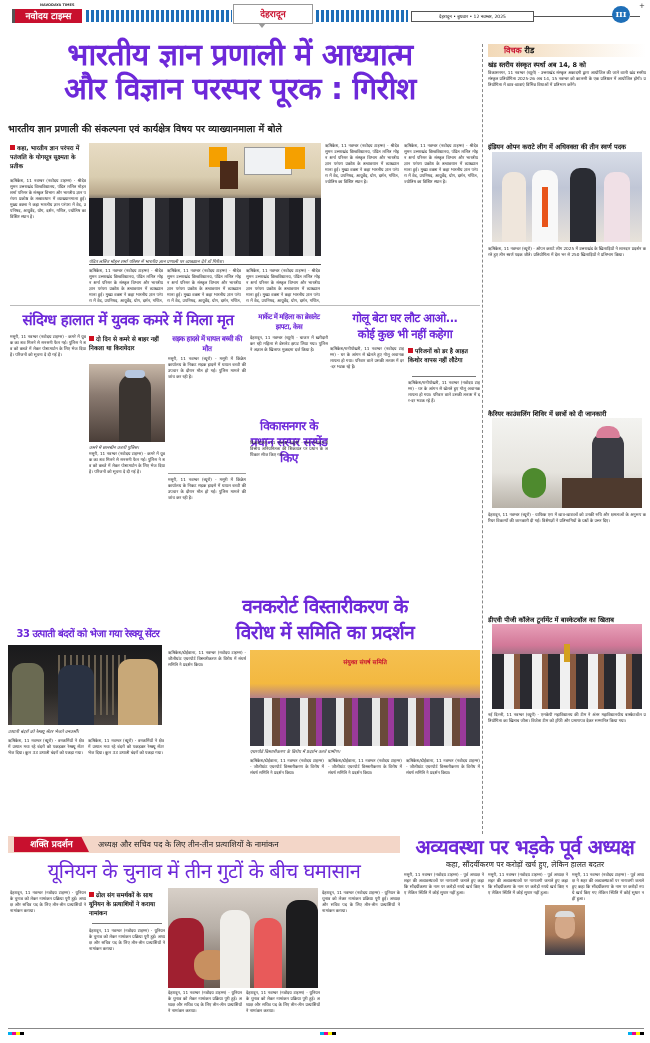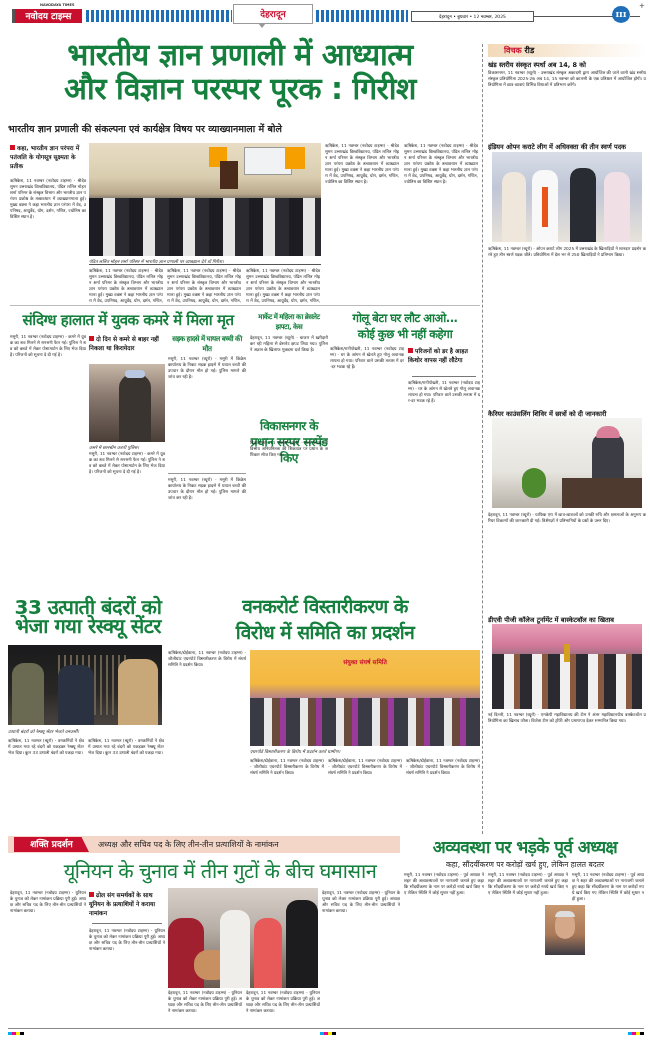--- a/index.html
+++ b/index.html
@@ -1,19 +1,19 @@
 <!DOCTYPE html>
 <html><head>
 <meta charset="utf-8">
 <style>
 *{box-sizing:border-box;margin:0;padding:0}
 body{width:650px;height:1043px;background:#fff;font-family:"DejaVu Sans",sans-serif;color:#111;position:relative;overflow:hidden}
 .abs{position:absolute}
 .txt{font-size:4.2px;line-height:6px;color:#222;text-align:justify;overflow:hidden;word-break:break-all}
-.hl{font-weight:bold;color:#15803d;text-align:center;letter-spacing:-0.5px}
+.hl{font-weight:bold;color:#6d28d9;text-align:center;letter-spacing:-0.5px}
 .photo{overflow:hidden}
 .cap{font-size:4.5px;color:#333;font-style:italic}
 .bullet::before{content:"";display:inline-block;width:5px;height:5px;background:#d01020;margin-right:2px}
 .rule{background:#555;height:1px}
 .vrule{background:#777;width:1px}
 .stripes{background:repeating-linear-gradient(90deg,#1f6fb8 0 3px,#fff 3px 5px)}
 </style>
 </head>
 <body>
 
@@ -112,21 +112,21 @@
 <div class="abs hl" style="left:250px;top:418px;width:78px;font-size:12px;line-height:16px">विकासनगर के प्रधान सस्पर सस्पेंड किए</div>
 <div class="abs txt" style="left:250px;top:440px;width:78px;height:133px">विकासनगर, 11 नवम्बर (ब्यूरो) - ग्राम पंचायत में वित्तीय अनियमितता की शिकायत पर प्रधान के अधिकार सीज किए गए।</div>
 
 <div class="abs hl" style="left:330px;top:310px;width:150px;font-size:11.5px;line-height:16px;white-space:nowrap">गोलू बेटा घर लौट आओ...</div>
 <div class="abs hl" style="left:330px;top:326px;width:150px;font-size:11.5px;line-height:16px;white-space:nowrap">कोई कुछ भी नहीं कहेगा</div>
 <div class="abs txt" style="left:330px;top:346px;width:74px;height:227px">ऋषिकेश/रानीपोखरी, 11 नवम्बर (नवोदय टाइम्स) - घर के आंगन से खेलते हुए गोलू अचानक लापता हो गया। परिवार वाले उसकी तलाश में दर-दर भटक रहे हैं।</div>
 <div class="abs bullet" style="left:408px;top:346px;width:72px;font-size:6px;font-weight:bold;line-height:9px">परिजनों को डर है आहत किशोर वापस नहीं लौटेगा</div>
 <div class="abs rule" style="left:412px;top:376px;width:64px;background:#777"></div>
 <div class="abs txt" style="left:408px;top:380px;width:72px;height:193px">ऋषिकेश/रानीपोखरी, 11 नवम्बर (नवोदय टाइम्स) - घर के आंगन से खेलते हुए गोलू अचानक लापता हो गया। परिवार वाले उसकी तलाश में दर-दर भटक रहे हैं।</div>
 
-<div class="abs hl" style="left:8px;top:598px;width:160px;font-size:20px;line-height:19px">33 उत्पाती बंदरों को भेजा गया रेस्क्यू सेंटर</div>
+<div class="abs hl" style="left:8px;top:624px;width:160px;font-size:10px;line-height:19px">33 उत्पाती बंदरों को भेजा गया रेस्क्यू सेंटर</div>
 <div class="abs photo" style="left:8px;top:645px;width:154px;height:80px;background:linear-gradient(180deg,#1a1a1c 0%,#2a2826 60%,#4a4440 100%)">
   <div class="abs" style="left:50px;top:10px;width:70px;height:60px;background:repeating-linear-gradient(90deg,#6a6050 0 2px,transparent 2px 6px)"></div>
   <div class="abs" style="left:4px;top:18px;width:32px;height:62px;background:#6a6a52;border-radius:12px 12px 0 0"></div>
   <div class="abs" style="left:50px;top:20px;width:36px;height:60px;background:#2a3242;border-radius:12px 12px 0 0"></div>
   <div class="abs" style="left:110px;top:14px;width:40px;height:66px;background:#c8a878;border-radius:12px 12px 0 0"></div>
 </div>
 <div class="abs cap" style="left:8px;top:728px;width:154px;white-space:nowrap;overflow:hidden">उत्पाती बंदरों को रेस्क्यू सेंटर भेजते वनकर्मी।</div>
 <div class="abs txt" style="left:8px;top:738px;width:76px;height:80px">ऋषिकेश, 11 नवम्बर (ब्यूरो) - वनकर्मियों ने क्षेत्र में उत्पात मचा रहे बंदरों को पकड़कर रेस्क्यू सेंटर भेज दिया। कुल 33 उत्पाती बंदरों को पकड़ा गया।</div>
 <div class="abs txt" style="left:88px;top:738px;width:76px;height:80px">ऋषिकेश, 11 नवम्बर (ब्यूरो) - वनकर्मियों ने क्षेत्र में उत्पात मचा रहे बंदरों को पकड़कर रेस्क्यू सेंटर भेज दिया। कुल 33 उत्पाती बंदरों को पकड़ा गया।</div>
 
@@ -141,37 +141,37 @@
 <div class="abs txt" style="left:250px;top:758px;width:74px;height:60px">ऋषिकेश/डोईवाला, 11 नवम्बर (नवोदय टाइम्स) - जौलीग्रांट एयरपोर्ट विस्तारीकरण के विरोध में संघर्ष समिति ने प्रदर्शन किया।</div>
 <div class="abs txt" style="left:328px;top:758px;width:74px;height:60px">ऋषिकेश/डोईवाला, 11 नवम्बर (नवोदय टाइम्स) - जौलीग्रांट एयरपोर्ट विस्तारीकरण के विरोध में संघर्ष समिति ने प्रदर्शन किया।</div>
 <div class="abs txt" style="left:406px;top:758px;width:74px;height:60px">ऋषिकेश/डोईवाला, 11 नवम्बर (नवोदय टाइम्स) - जौलीग्रांट एयरपोर्ट विस्तारीकरण के विरोध में संघर्ष समिति ने प्रदर्शन किया।</div>
 
 <div class="abs" style="left:8px;top:836px;width:392px;height:17px;background:#f3d6c8"></div>
 <div class="abs" style="left:14px;top:837px;width:75px;height:15px;background:#c8102e;color:#fff;font-size:9px;font-weight:bold;text-align:center;line-height:15px;clip-path:polygon(0 0,90% 0,100% 100%,0 100%)">
   <span>शक्ति प्रदर्शन</span>
 </div>
 <div class="abs" style="left:98px;top:838px;width:300px;font-size:8px;line-height:14px;white-space:nowrap;color:#222">अध्यक्ष और सचिव पद के लिए तीन-तीन प्रत्याशियों के नामांकन</div>
 
-<div class="abs hl" style="left:24px;top:858px;width:392px;font-size:20px;line-height:26px;white-space:nowrap;font-weight:normal">यूनियन के चुनाव में तीन गुटों के बीच घमासान</div>
+<div class="abs hl" style="left:8px;top:858px;width:392px;font-size:20px;line-height:26px;white-space:nowrap;font-weight:normal">यूनियन के चुनाव में तीन गुटों के बीच घमासान</div>
 <div class="abs txt" style="left:10px;top:890px;width:76px;height:128px">देहरादून, 11 नवम्बर (नवोदय टाइम्स) - यूनियन के चुनाव को लेकर नामांकन प्रक्रिया पूरी हुई। अध्यक्ष और सचिव पद के लिए तीन-तीन प्रत्याशियों ने नामांकन कराया।</div>
 <div class="abs bullet" style="left:89px;top:890px;width:76px;font-size:6px;font-weight:bold;line-height:9px">ढोल संग समर्थकों के साथ यूनियन के प्रत्याशियों ने कराया नामांकन</div>
 <div class="abs rule" style="left:92px;top:923px;width:70px;background:#777"></div>
 <div class="abs txt" style="left:89px;top:928px;width:76px;height:90px">देहरादून, 11 नवम्बर (नवोदय टाइम्स) - यूनियन के चुनाव को लेकर नामांकन प्रक्रिया पूरी हुई। अध्यक्ष और सचिव पद के लिए तीन-तीन प्रत्याशियों ने नामांकन कराया।</div>
 <div class="abs photo" style="left:168px;top:888px;width:150px;height:100px;background:linear-gradient(180deg,#d8d0c8 0%,#b8b0a8 40%,#6a5a50 100%)">
   <div class="abs" style="left:0;top:30px;width:36px;height:70px;background:#a02030;border-radius:14px 14px 0 0"></div>
   <div class="abs" style="left:26px;top:62px;width:36px;height:30px;background:#c89060;border-radius:14px"></div>
   <div class="abs" style="left:52px;top:22px;width:30px;height:78px;background:#f0eeea;border-radius:12px 12px 0 0"></div>
   <div class="abs" style="left:86px;top:30px;width:28px;height:70px;background:#e85a5a;border-radius:12px 12px 0 0"></div>
   <div class="abs" style="left:118px;top:12px;width:32px;height:88px;background:#1c1c1e;border-radius:12px 12px 0 0"></div>
 </div>
 <div class="abs txt" style="left:168px;top:990px;width:74px;height:30px">देहरादून, 11 नवम्बर (नवोदय टाइम्स) - यूनियन के चुनाव को लेकर नामांकन प्रक्रिया पूरी हुई। अध्यक्ष और सचिव पद के लिए तीन-तीन प्रत्याशियों ने नामांकन कराया।</div>
 <div class="abs txt" style="left:246px;top:990px;width:74px;height:30px">देहरादून, 11 नवम्बर (नवोदय टाइम्स) - यूनियन के चुनाव को लेकर नामांकन प्रक्रिया पूरी हुई। अध्यक्ष और सचिव पद के लिए तीन-तीन प्रत्याशियों ने नामांकन कराया।</div>
 <div class="abs txt" style="left:322px;top:890px;width:78px;height:128px">देहरादून, 11 नवम्बर (नवोदय टाइम्स) - यूनियन के चुनाव को लेकर नामांकन प्रक्रिया पूरी हुई। अध्यक्ष और सचिव पद के लिए तीन-तीन प्रत्याशियों ने नामांकन कराया।</div>
 
-<div class="abs hl" style="left:404px;top:836px;width:242px;font-size:17px;line-height:22px;white-space:nowrap">अव्यवस्था पर भड़के पूर्व अध्यक्ष</div>
+<div class="abs hl" style="left:404px;top:836px;width:242px;font-size:20px;line-height:22px;white-space:nowrap">अव्यवस्था पर भड़के पूर्व अध्यक्ष</div>
 <div class="abs" style="left:404px;top:860px;width:242px;font-size:7.5px;line-height:10px;white-space:nowrap;overflow:hidden;text-align:center;color:#222">कहा, सौंदर्यीकरण पर करोड़ों खर्च हुए, लेकिन हालत बदतर</div>
 <div class="abs txt" style="left:404px;top:872px;width:80px;height:146px">मसूरी, 11 नवम्बर (नवोदय टाइम्स) - पूर्व अध्यक्ष ने शहर की अव्यवस्थाओं पर नाराजगी जताते हुए कहा कि सौंदर्यीकरण के नाम पर करोड़ों रुपये खर्च किए गए लेकिन स्थिति में कोई सुधार नहीं हुआ।</div>
 <div class="abs txt" style="left:488px;top:872px;width:80px;height:146px">मसूरी, 11 नवम्बर (नवोदय टाइम्स) - पूर्व अध्यक्ष ने शहर की अव्यवस्थाओं पर नाराजगी जताते हुए कहा कि सौंदर्यीकरण के नाम पर करोड़ों रुपये खर्च किए गए लेकिन स्थिति में कोई सुधार नहीं हुआ।</div>
 <div class="abs photo" style="left:545px;top:905px;width:40px;height:50px;background:linear-gradient(180deg,#c89870 0%,#a87858 60%,#3a3a44 100%)">
   <div class="abs" style="left:10px;top:8px;width:20px;height:26px;background:#d4a888;border-radius:10px"></div>
   <div class="abs" style="left:10px;top:6px;width:20px;height:6px;background:#ddd;border-radius:10px 10px 0 0"></div>
 </div>
 <div class="abs txt" style="left:572px;top:872px;width:72px;height:146px">मसूरी, 11 नवम्बर (नवोदय टाइम्स) - पूर्व अध्यक्ष ने शहर की अव्यवस्थाओं पर नाराजगी जताते हुए कहा कि सौंदर्यीकरण के नाम पर करोड़ों रुपये खर्च किए गए लेकिन स्थिति में कोई सुधार नहीं हुआ।</div>
 
 <div class="abs rule" style="left:8px;top:1028px;width:636px;background:#888"></div>

